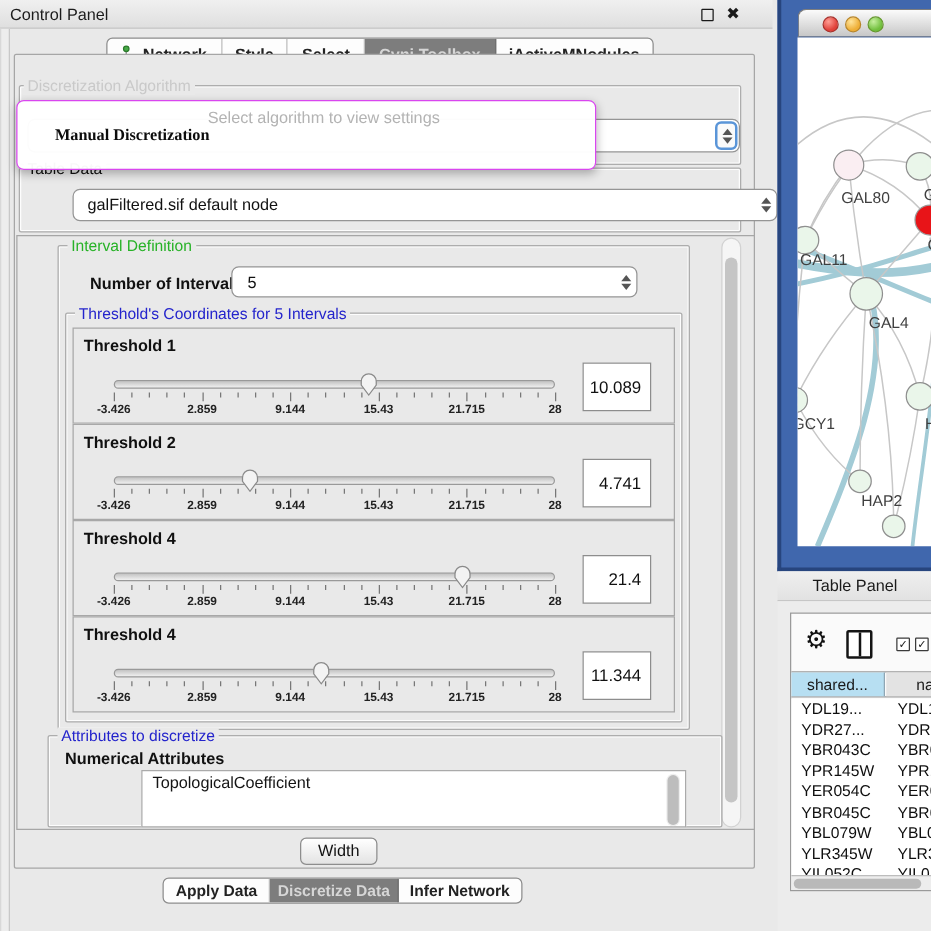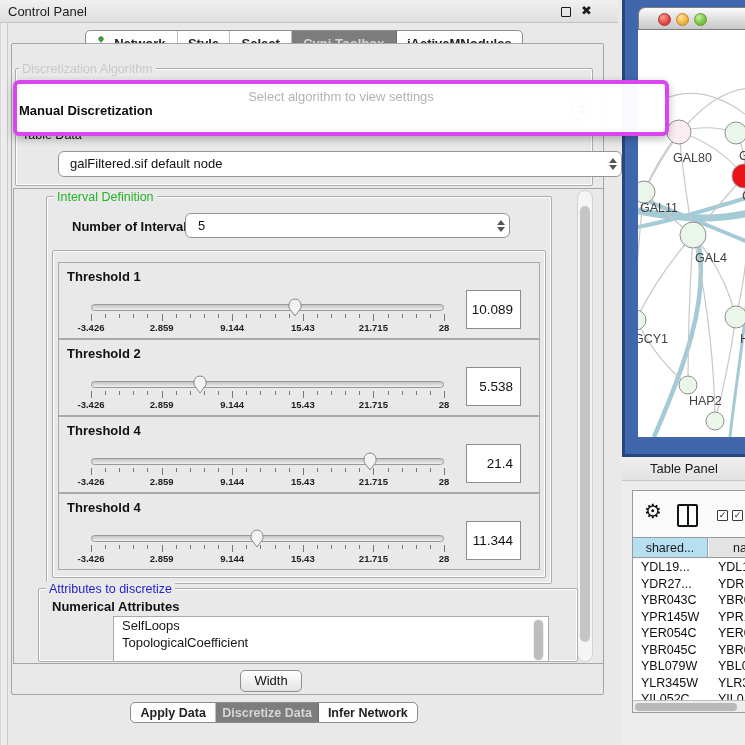--- a/index.html
+++ b/index.html
@@ -31,24 +31,24 @@
   .disc-group { left:15px; top:68px; width:578px; height:64px; }
   .disc-title { left:19px; top:62px; color:#c9c9c9; z-index:12; }
   .combo { background:#fff; border:1px solid #959595; border-radius:6px; font-size:13px; color:#111; }
   .disc-combo { left:22px; top:95px; width:570px; height:27px; }
   .focus-ring { left:572px; top:97px; width:18px; height:23px; border:2px solid #5a95d8; border-radius:5px; background:#fafafa; z-index:2; }
   .spin { position:absolute; right:4px; top:50%; transform:translateY(-50%); display:flex; flex-direction:column; gap:2px; }
   .spin i { display:block; width:0; height:0; border-left:4px solid transparent; border-right:4px solid transparent; }
   .spin i.up { border-bottom:5px solid #555; }
   .spin i.dn { border-top:5px solid #555; }
 
-  .popup { left:13px; top:80px; width:656px; height:56px; background:rgba(255,255,255,0.97); border:4px solid #d946ef; border-radius:6px; box-shadow:0 3px 8px rgba(0,0,0,0.28); z-index:10; overflow:hidden; }
+  .popup { left:13px; top:80px; width:464px; height:56px; background:rgba(255,255,255,0.97); border:1px solid #d946ef; border-radius:6px; box-shadow:0 3px 8px rgba(0,0,0,0.28); z-index:10; overflow:hidden;padding-left:28px; }
   .popup-prompt { text-align:center; color:#b3b3b3; font-size:13px; padding-top:5px; height:19px; }
   .popup-item { font-size:13px; color:#0d0d0d; padding-left:2px; height:16px; line-height:16px; }
-  .popup-item.bold { font-weight:bold; }
+  .popup-item.bold { font-weight:bold;font-family:Liberation Serif, serif; }
 
   .td-group { left:15px; top:134px; width:578px; height:52px; }
   .td-title { left:19px; top:128px; color:#111; }
   .td-combo { left:22px; top:151px; width:564px; height:26px; line-height:24px; padding-left:11px;margin-left:36px; }
 
   .scrollpane { left:13px; top:188px; width:591px; height:476px; border:1px solid #a6a6a6; background:#e9e9e9; overflow:hidden; }
   .v-scroll { left:577px; top:190px; width:16px; height:472px; background:#f5f5f5; border:1px solid #d2d2d2; border-radius:8px; }
   .v-thumb { position:absolute; left:2px; top:15px; width:10px; height:436px; background:#c5c5c5; border-radius:6px; }
 
   .ig-group { left:46px; top:196px; width:506px; height:388px; }
@@ -180,20 +180,21 @@
   <div class="abs grouptitle ig-title">Interval Definition</div>
   <div class="abs noi-label">Number of Intervals</div>
   <div class="abs combo noi-combo">
     <span>5</span>
     <span class="spin">
         <i class="up"></i>
         <i class="dn"></i>
       </span>
   </div>
   <div class="abs groupbox thr-group"></div>
+  <div class="abs grouptitle thr-title">Threshold's Coordinates for 5 Intervals</div>
 
   <div class="abs threshold" style="top:262px">
     <div class="th-label">Threshold 1</div>
     <div class="track"></div>
     <svg class="thumb" width="16" height="21" style="left:calc(32px + 0.577*353px - 8px)">
         <path d="M2 8 A6 6 0 0 1 14 8 L14 11 L8 19 L2 11 Z" fill="#f3f3f3" stroke="#8a8a8a"></path>
       </svg>
     <div class="ticks">
         <span class="major" style="left: 0%;"></span>
         <span class="minor" style="left: 4%;"></span>
@@ -268,21 +269,21 @@
         <span class="major" style="left: 100%;"></span>
       </div>
     <div class="ticklabels">
       <span style="left:0%">-3.426</span>
       <span style="left:20%">2.859</span>
       <span style="left:40%">9.144</span>
       <span style="left:60%">15.43</span>
       <span style="left:80%">21.715</span>
       <span style="left:100%">28</span>
     </div>
-    <div class="value-box">5.538</div>
+    <div class="value-box">4.741</div>
   </div>
 
   <div class="abs threshold" style="top:416px">
     <div class="th-label">Threshold 4</div>
     <div class="track"></div>
     <svg class="thumb" width="16" height="21" style="left:calc(32px + 0.790*353px - 8px)">
         <path d="M2 8 A6 6 0 0 1 14 8 L14 11 L8 19 L2 11 Z" fill="#f3f3f3" stroke="#8a8a8a"></path>
       </svg>
     <div class="ticks">
         <span class="major" style="left: 0%;"></span>
@@ -369,21 +370,20 @@
   </div>
 
   <div class="abs v-scroll">
       <div class="v-thumb"></div>
     </div>
 
   <div class="abs groupbox attr-group"></div>
   <div class="abs grouptitle attr-title">Attributes to discretize</div>
   <div class="abs num-label">Numerical Attributes</div>
   <div class="abs attr-list">
-    <div class="attr-item">SelfLoops</div>
     <div class="attr-item">TopologicalCoefficient</div>
     <div class="list-scroll">
         <div class="list-thumb"></div>
       </div>
   </div>
 
   <div class="abs apply-btn">Width</div>
 
   <div class="abs tabbar bottom-tabs">
     <div class="tabseg" style="width:86px">

